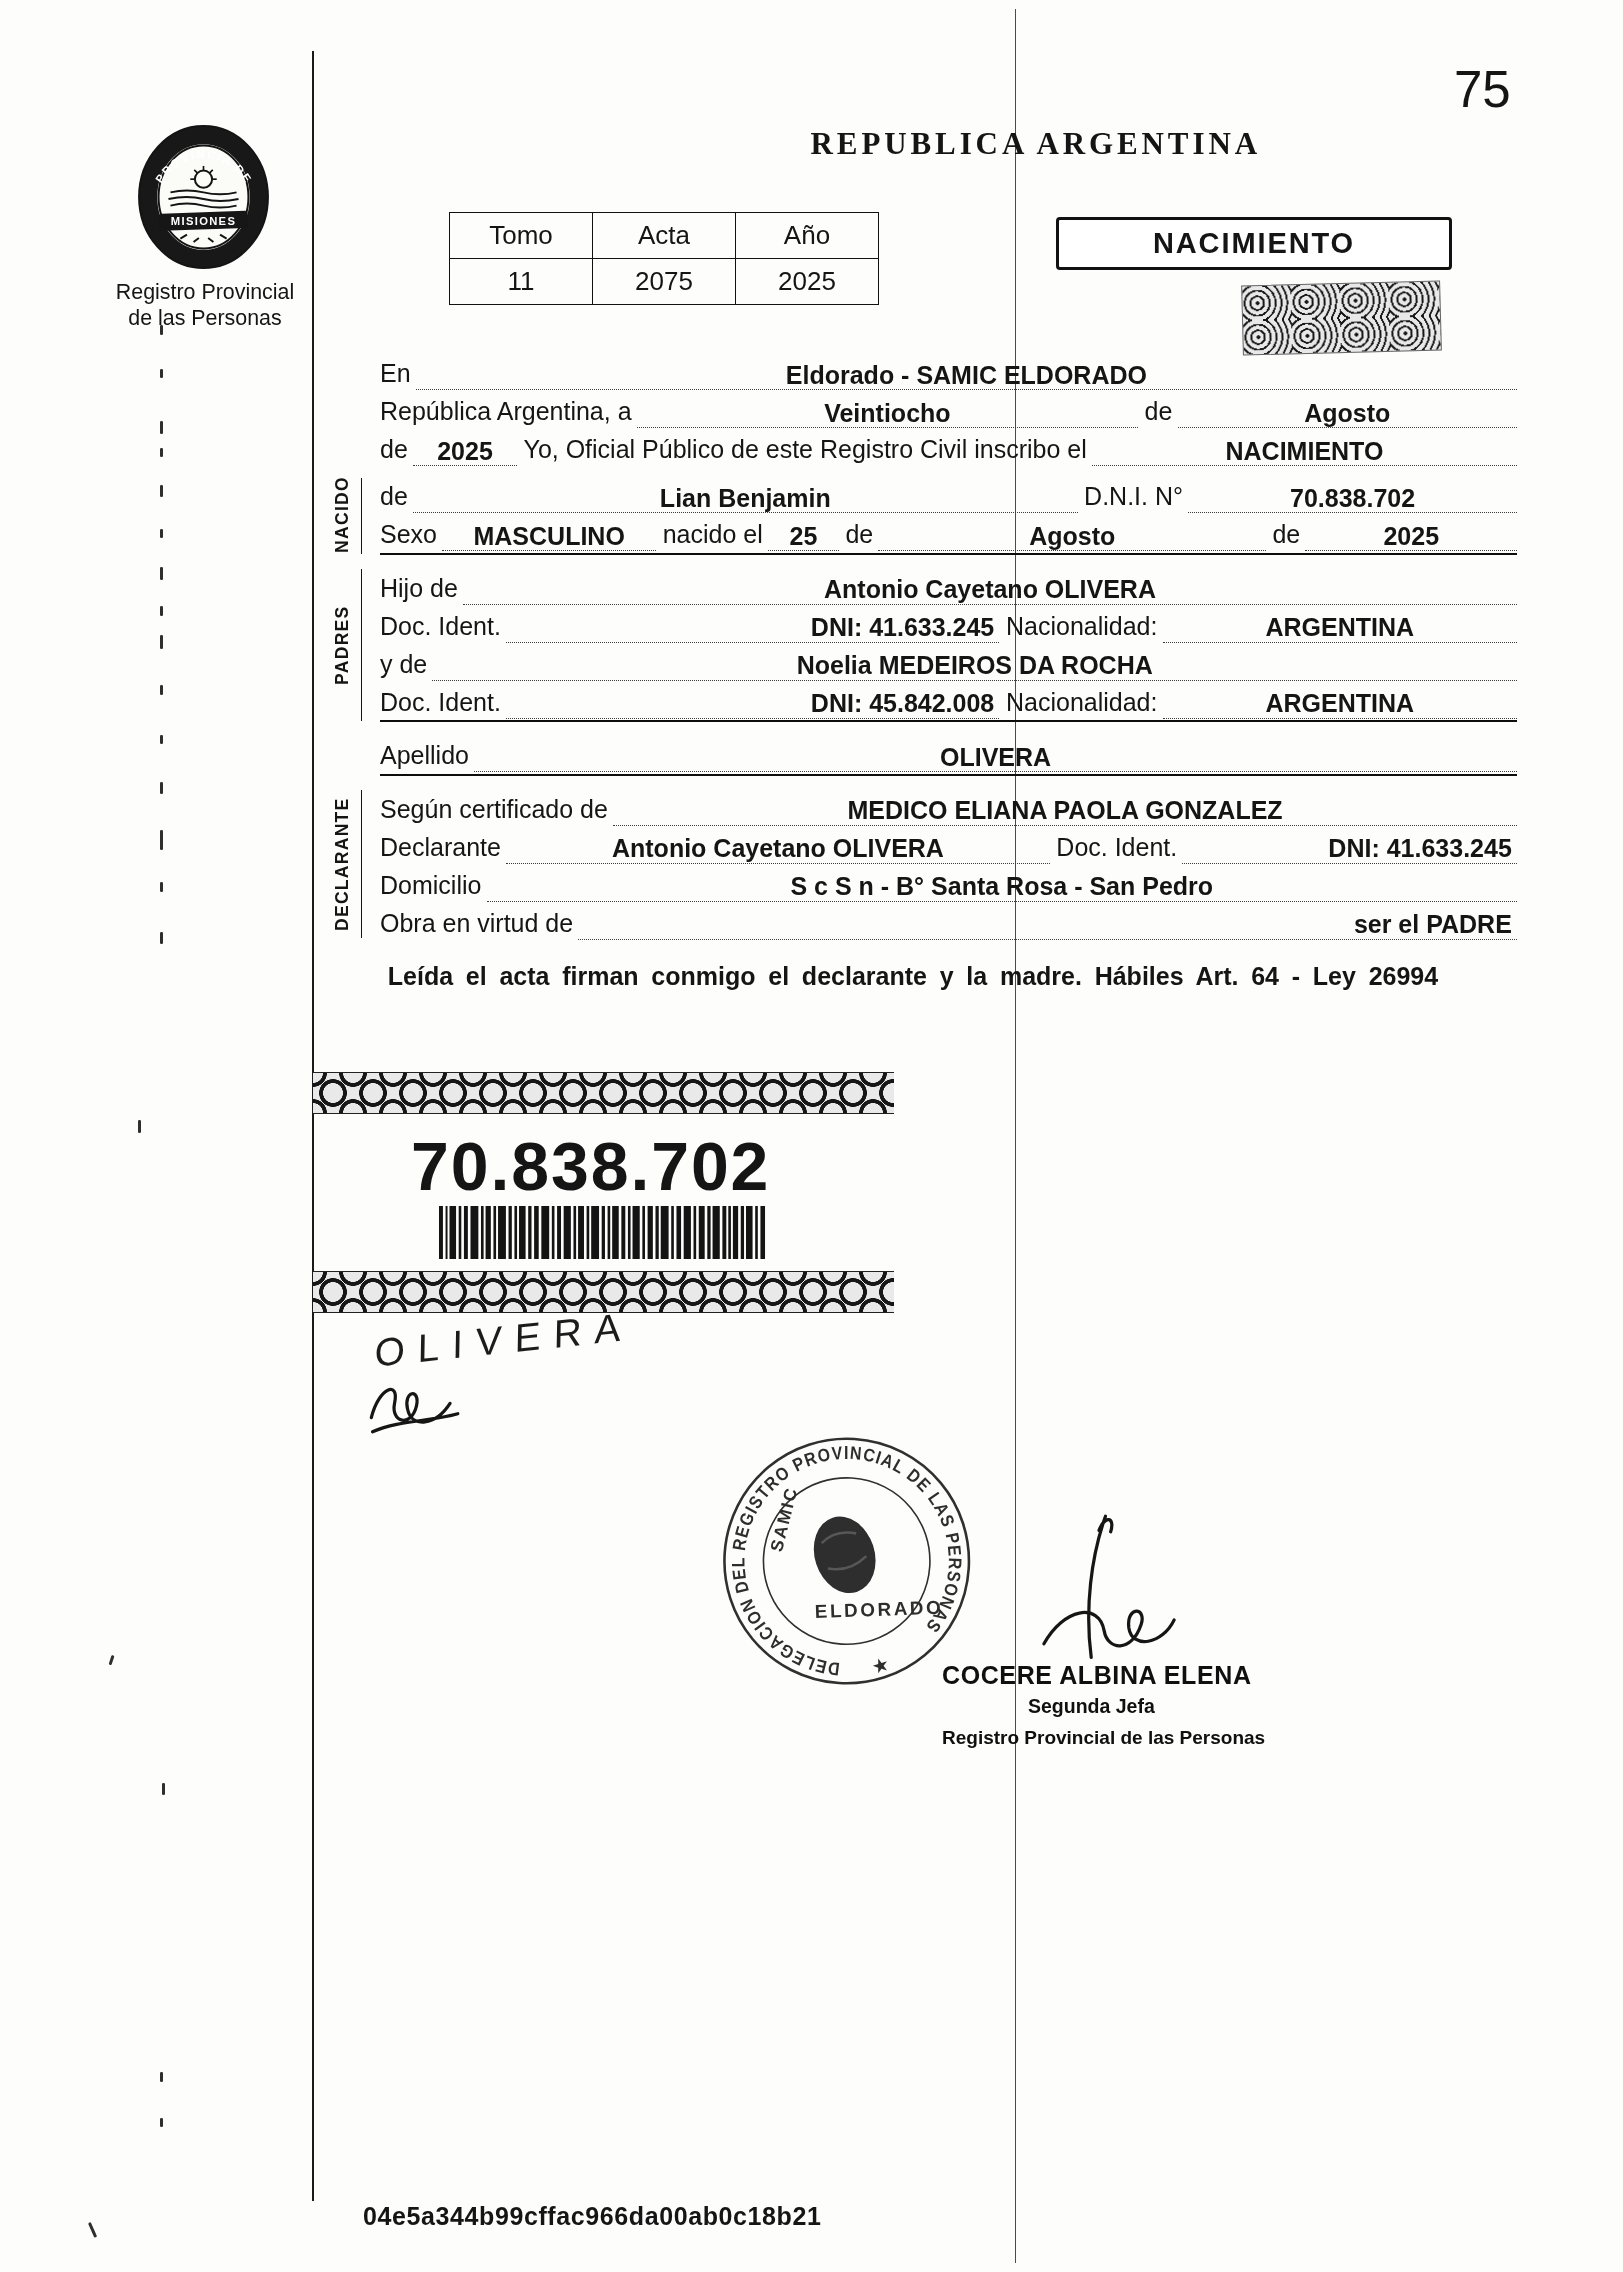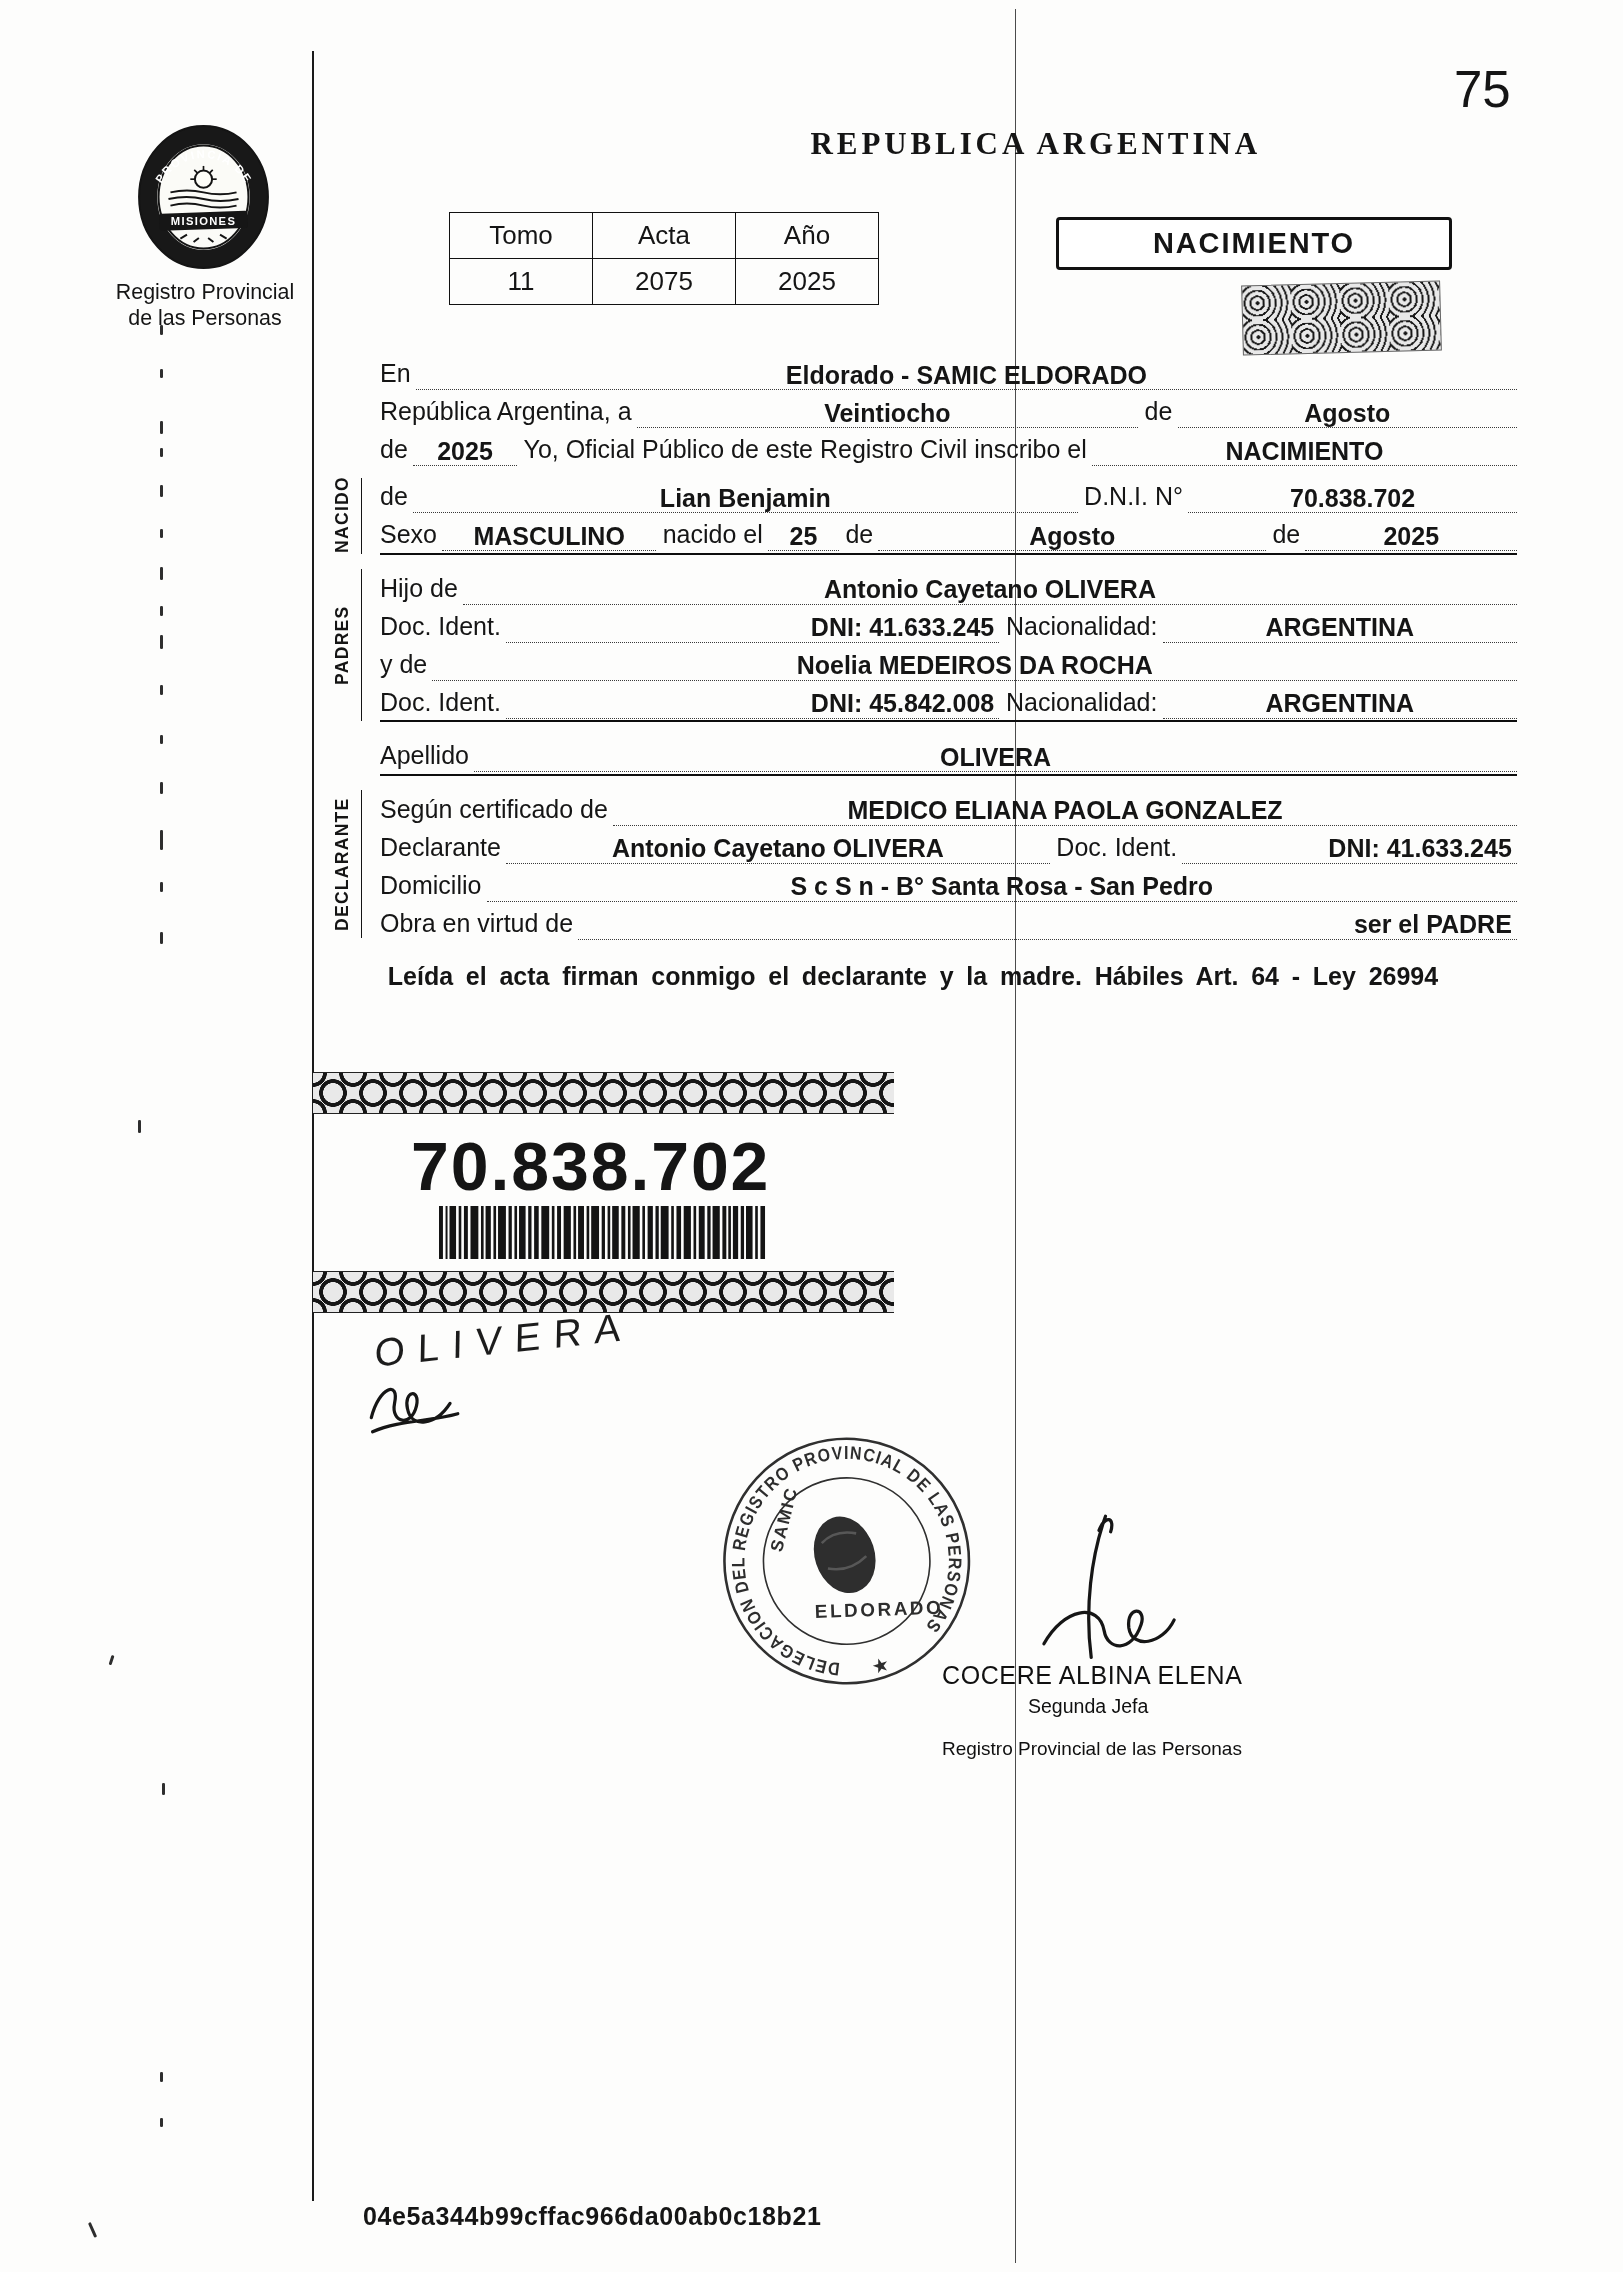--- a/index.html
+++ b/index.html
@@ -72,24 +72,24 @@
   #big-dni { position:absolute; left:411px; top:1127px; font-size:68px; font-weight:bold; letter-spacing:1.9px; }
   #barcode { position:absolute; left:439px; top:1206px; }
 
   #hand-surname { position:absolute; left:374px; top:1318px; font-size:39px; letter-spacing:13px;
                   transform:rotate(-6deg) skewX(-7deg); color:#1c1c1c; }
   #rubric { position:absolute; left:366px; top:1375px; }
 
   #round-stamp { position:absolute; left:715px; top:1429px; transform:rotate(-18deg); opacity:.92; }
   #big-signature { position:absolute; left:1008px; top:1511px; }
 
-  #official { position:absolute; left:942px; top:1661px; font-weight:normal; color:#101010; }
+  #official { position:absolute; left:942px; top:1661px; font-weight:bold; color:#101010; }
   #official .name  { font-size:25px; letter-spacing:0.6px; }
   #official .title { font-size:19.5px; margin:5.2px 0 0 86px; }
-  #official .org   { font-size:19px; margin-top:20px; }
+  #official .org   { font-size:19px; margin-top:9px; }
 
   #footer-hash { position:absolute; left:363px; top:2202px; font-size:25px; font-weight:bold; letter-spacing:0.6px; }
 
   .tick { position:absolute; width:2.6px; background:#2e2e2e; border-radius:1.3px; }
 </style>
 </head>
 <body>
 
 <div class="rule-left"></div>
 <div class="rule-center"></div>

